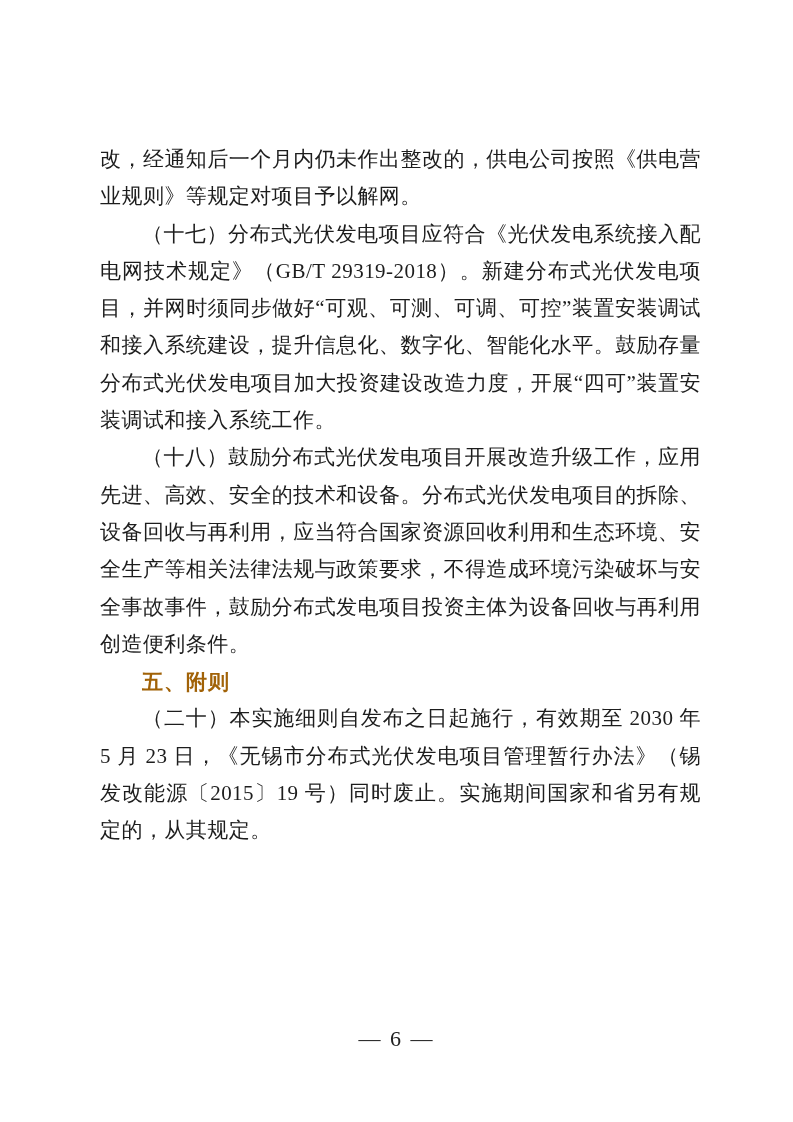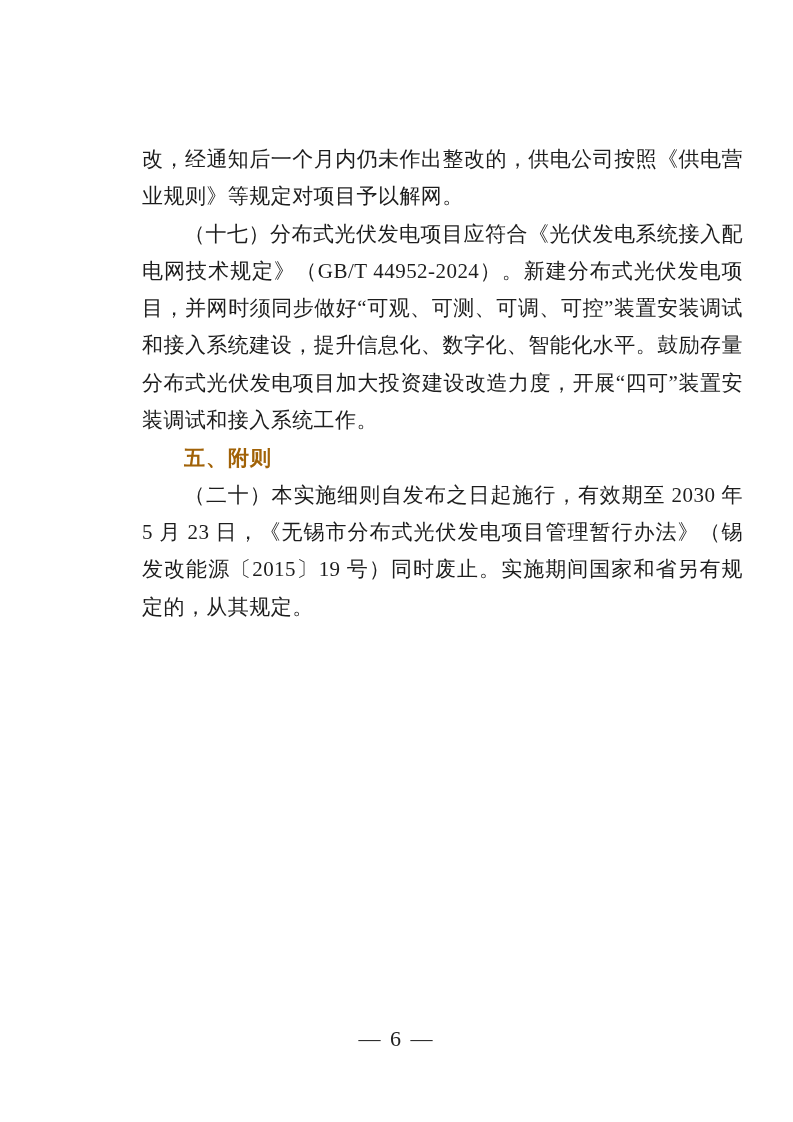--- a/index.html
+++ b/index.html
@@ -22,21 +22,20 @@
     position: absolute;
     left: 100px;
     top: 141px;
     width: 601px;
     color: #1d1d1d;
     font-size: 21px;
     line-height: 37.3px;
     letter-spacing: 0.45px;
     text-align: justify;
     text-justify: inter-character;
-    margin-left: 42px;
   }
   .para {
     text-indent: 2em;
   }
   .para-cont {
     text-indent: 0;
   }
   .heading {
     text-indent: 2em;
     font-family: "Liberation Sans", "DejaVu Sans", sans-serif;
@@ -55,19 +54,20 @@
     letter-spacing: 2px;
     font-family: "Liberation Serif", "DejaVu Serif", serif;
   }
 </style>
 </head>
 <body>
 
 <div class="page">
   <div class="text-block">
     <p class="para-cont">改，经通知后一个月内仍未作出整改的，供电公司按照《供电营业规则》等规定对项目予以解网。</p>
-    <p class="para">（十七）分布式光伏发电项目应符合《光伏发电系统接入配电网技术规定》（GB/T 44952-2024）。新建分布式光伏发电项目，并网时须同步做好“可观、可测、可调、可控”装置安装调试和接入系统建设，提升信息化、数字化、智能化水平。鼓励存量分布式光伏发电项目加大投资建设改造力度，开展“四可”装置安装调试和接入系统工作。</p>
+    <p class="para">（十七）分布式光伏发电项目应符合《光伏发电系统接入配电网技术规定》（GB/T 29319-2018）。新建分布式光伏发电项目，并网时须同步做好“可观、可测、可调、可控”装置安装调试和接入系统建设，提升信息化、数字化、智能化水平。鼓励存量分布式光伏发电项目加大投资建设改造力度，开展“四可”装置安装调试和接入系统工作。</p>
+    <p class="para">（十八）鼓励分布式光伏发电项目开展改造升级工作，应用先进、高效、安全的技术和设备。分布式光伏发电项目的拆除、设备回收与再利用，应当符合国家资源回收利用和生态环境、安全生产等相关法律法规与政策要求，不得造成环境污染破坏与安全事故事件，鼓励分布式发电项目投资主体为设备回收与再利用创造便利条件。</p>
     <p class="heading">五、附则</p>
     <p class="para">（二十）本实施细则自发布之日起施行，有效期至 2030 年 5 月 23 日，《无锡市分布式光伏发电项目管理暂行办法》（锡发改能源〔2015〕19 号）同时废止。实施期间国家和省另有规定的，从其规定。</p>
   </div>
 
   <div class="footer">— 6 —</div>
 </div>
 
 </body></html>

